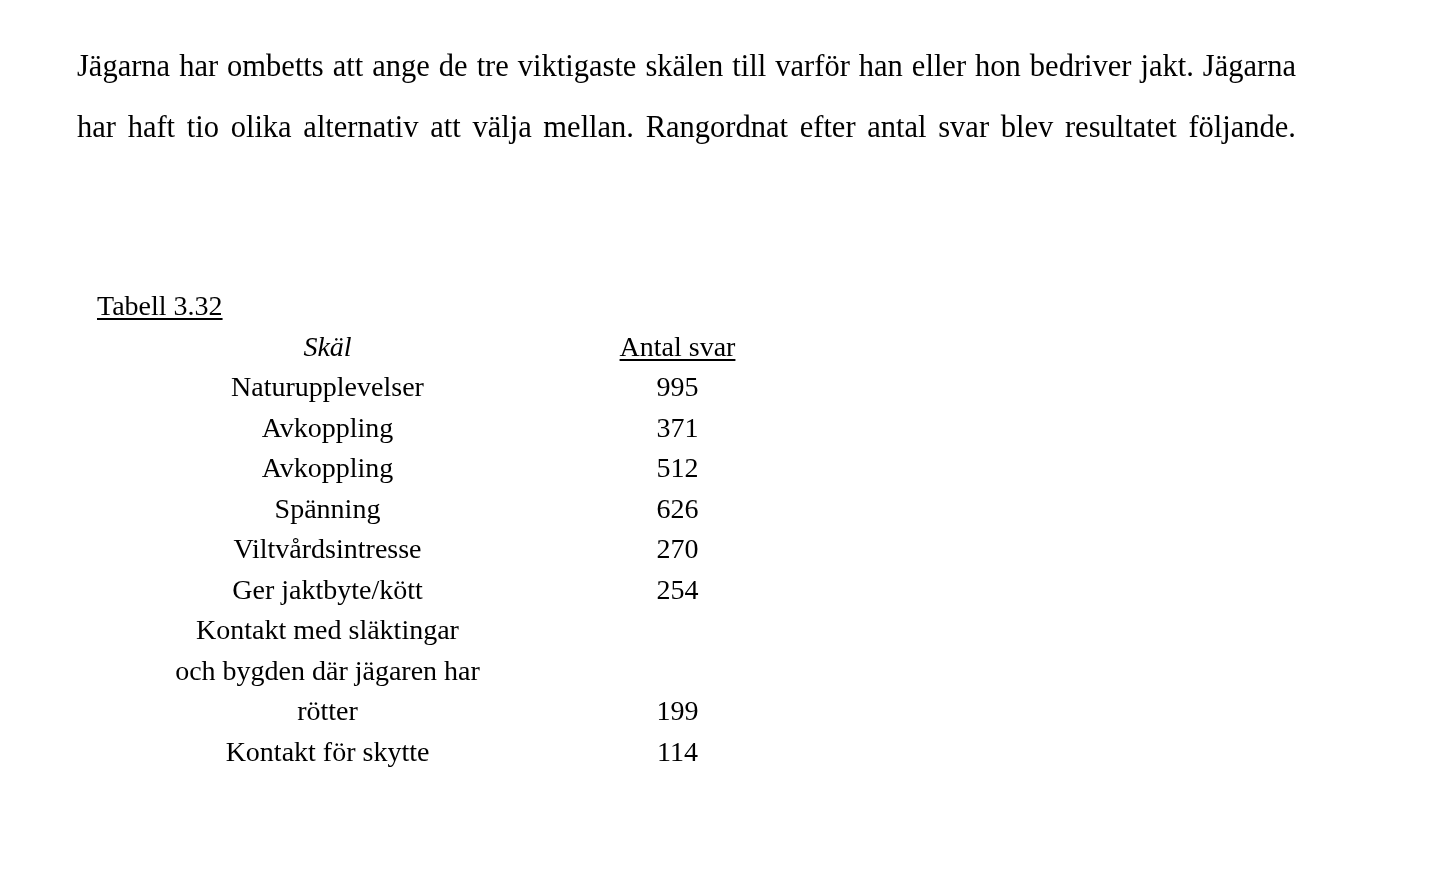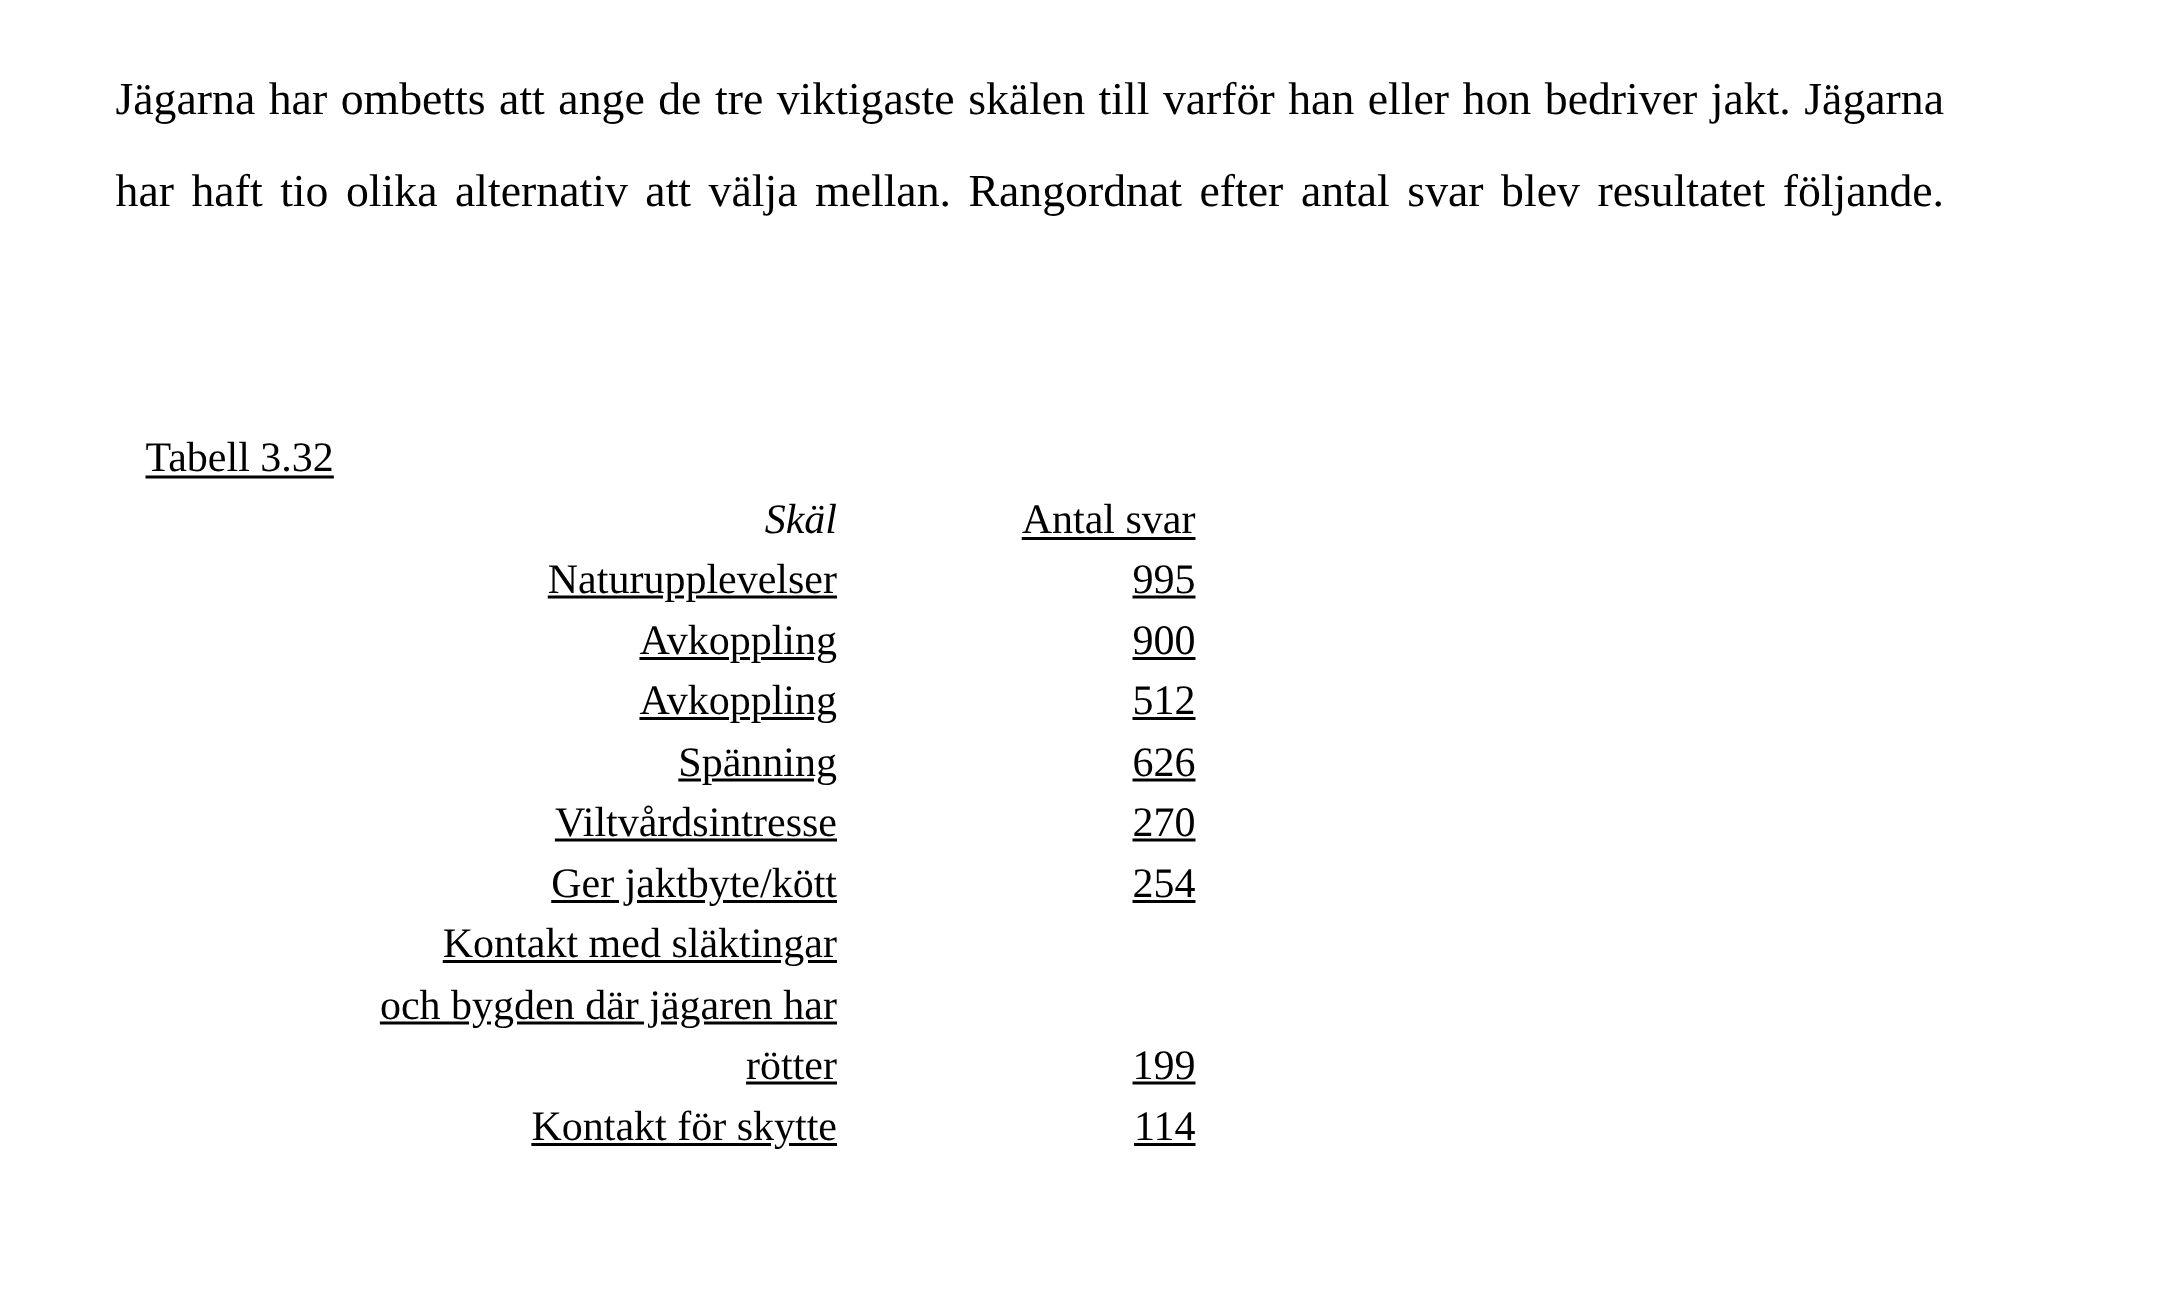--- a/index.html
+++ b/index.html
@@ -70,26 +70,25 @@
     border-collapse: collapse;
     border-spacing: 0;
     width: 700px;
     table-layout: fixed;
   }
   .tbl td,
   .tbl th {
     padding: 0;
     margin: 0;
     border: 0;
-    text-align: right;
+    text-align: center;
     vertical-align: baseline;
     font-weight: normal;
     line-height: 40.5px;
     white-space: nowrap;
-    text-decoration: underline;
   }
   .col-reason  { width: 461px; }
   .col-count   { width: 239px; }
 
   .hdr-reason {
     font-style: italic;
   }
   .hdr-count span,
   .hdr-reason span {
     display: inline-block;
@@ -138,21 +137,21 @@
           </th>
         </tr>
       </thead>
       <tbody id="table-body">
           <tr>
             <td>Naturupplevelser</td>
             <td>995</td>
           </tr>
           <tr>
             <td>Avkoppling</td>
-            <td>900</td>
+            <td>371</td>
           </tr>
           <tr>
             <td>Avkoppling</td>
             <td>512</td>
           </tr>
           <tr>
             <td>Spänning</td>
             <td>626</td>
           </tr>
           <tr>

